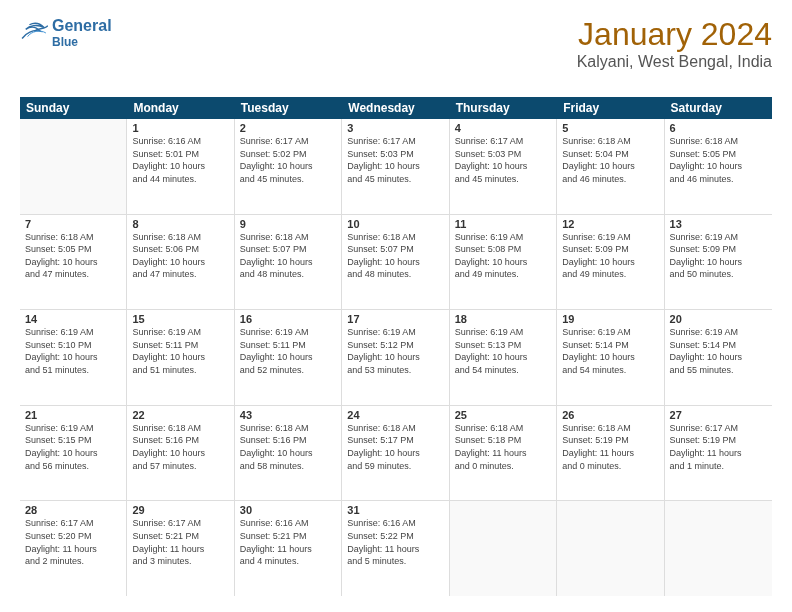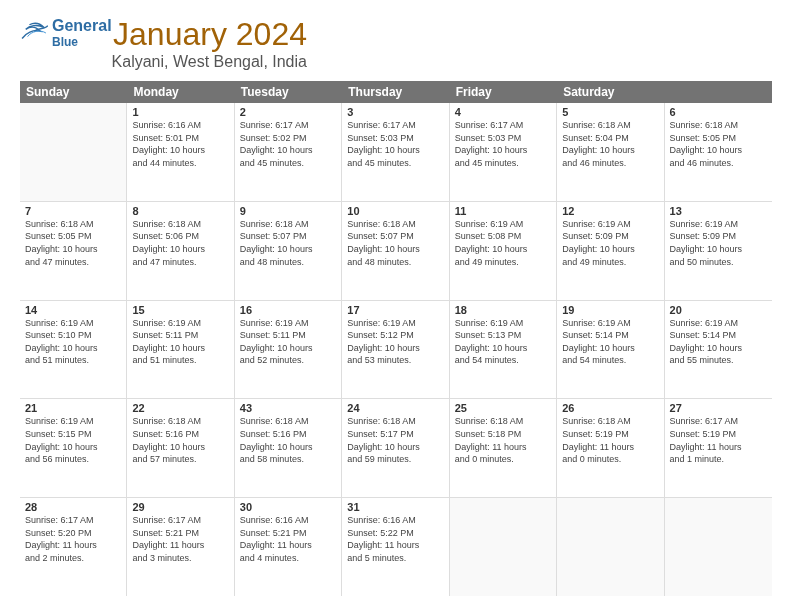--- a/index.html
+++ b/index.html
@@ -12,22 +12,23 @@
     }
     .page {
       width: 792px;
       height: 612px;
       padding: 16px 20px;
       display: flex;
       flex-direction: column;
     }
     .header {
       display: flex;
+      justify-content: space-between;
       align-items: flex-start;
-      margin-bottom: 10px;
+      margin-bottom: 26px;
     }
     .logo {
       display: flex;
       align-items: center;
       gap: 4px;
     }
     .logo-bird {
       width: 28px;
       height: 22px;
     }
@@ -44,21 +45,21 @@
       color: #555;
     }
     .calendar {
       flex: 1;
       display: flex;
       flex-direction: column;
     }
     .cal-header {
       display: grid;
       grid-template-columns: repeat(7, 1fr);
-      background: #737373;
+      background: #0c4a6e;
     }
     .cal-header-cell {
       color: #fff;
       font-size: 12px;
       font-weight: bold;
       text-align: left;
       padding: 4px 6px;
     }
     .cal-body {
       display: flex;
@@ -121,20 +122,21 @@
       <div class="main-title">January 2024</div>
       <div class="subtitle">Kalyani, West Bengal, India</div>
     </div>
   </div>
 
   <div class="calendar">
     <div class="cal-header">
       <div class="cal-header-cell">Sunday</div>
       <div class="cal-header-cell">Monday</div>
       <div class="cal-header-cell">Tuesday</div>
+      <div class="cal-header-cell">Wednesday</div>
       <div class="cal-header-cell">Thursday</div>
       <div class="cal-header-cell">Friday</div>
       <div class="cal-header-cell">Saturday</div>
     </div>
     <div class="cal-body" id="cal-body">
     <div class="cal-row">
           <div class="cal-cell empty"></div>
           <div class="cal-cell">
             <span class="day-num">1</span>
             <div class="day-info" style="white-space: pre-line;">Sunrise: 6:16 AM

